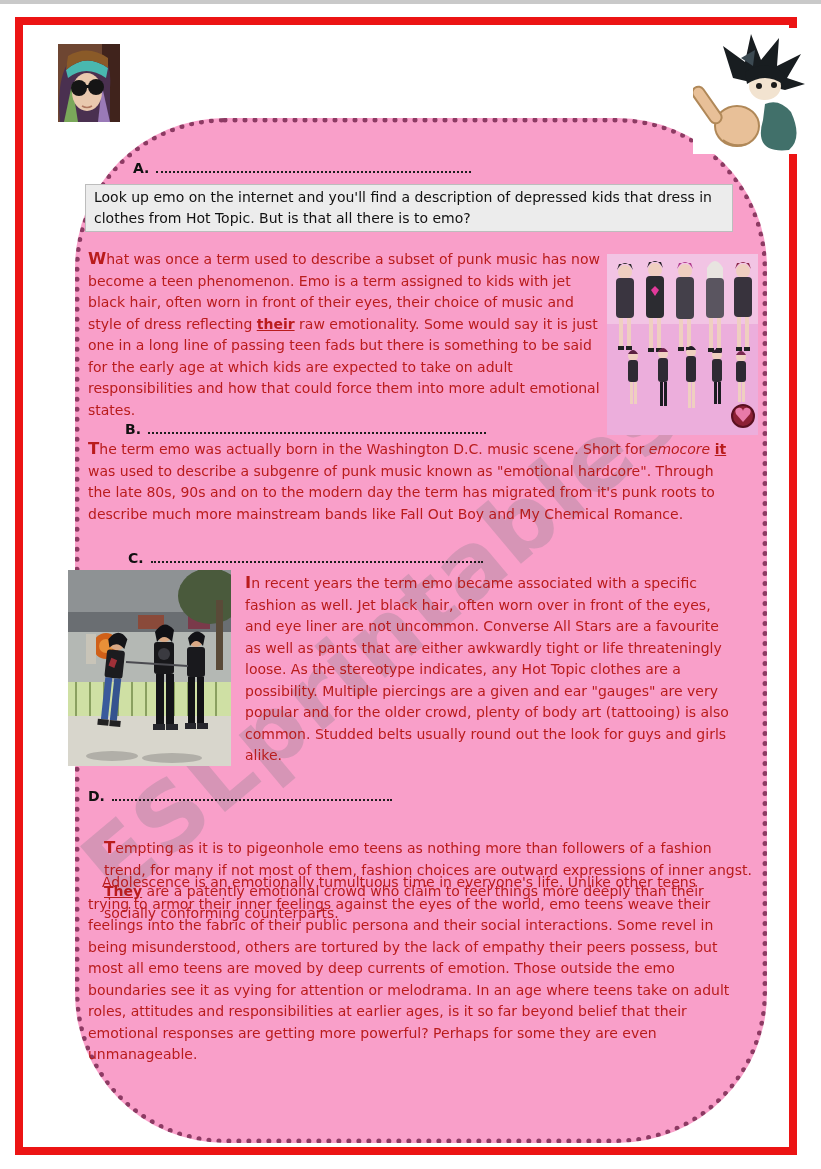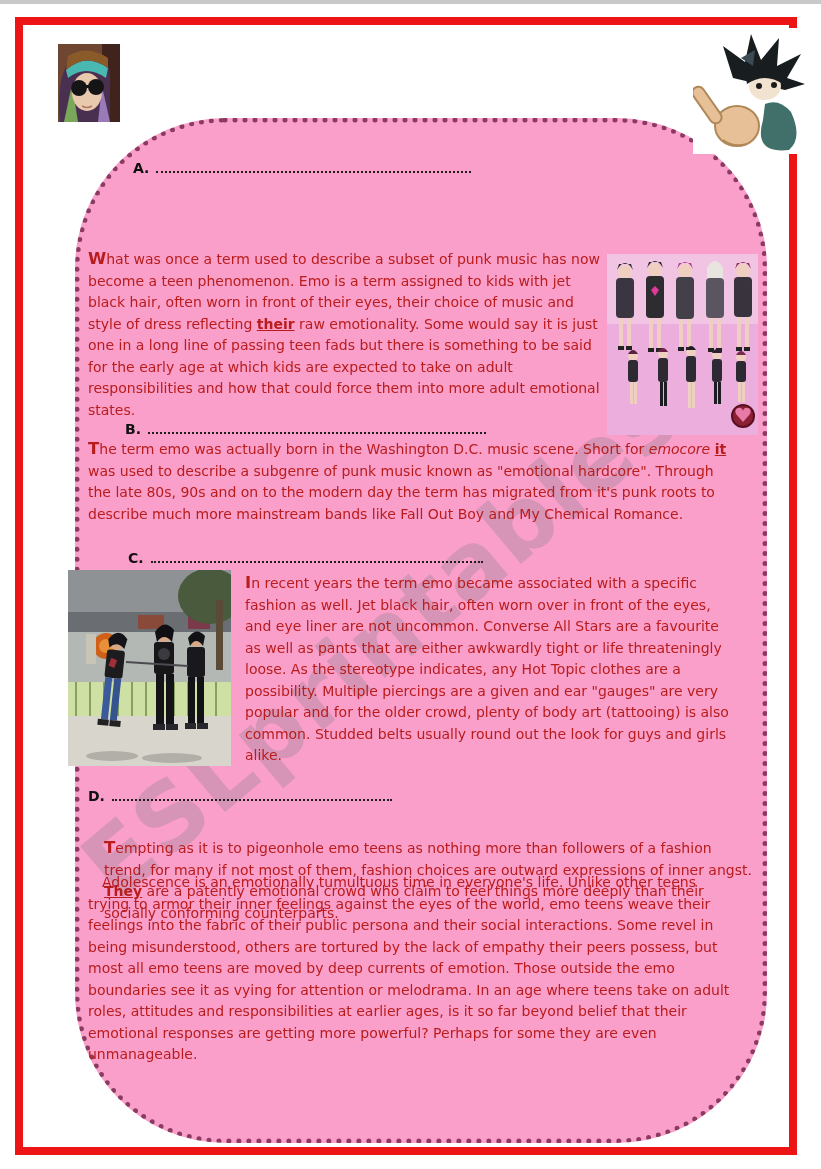--- a/index.html
+++ b/index.html
@@ -84,20 +84,23 @@
     </svg>
   </div>
 
   <div class="blob"></div>
 
   <div class="watermark">ESLprintables.c</div>
 
   <div class="sec-label label-a">
     <span>A.</span><span class="dotline"></span>
   </div>
+  <div class="quote-box">
+    <span>Look up emo on the internet and you'll find a description of depressed kids that dress in clothes from Hot Topic. But is that all there is to emo?</span>
+  </div>
 
   <p class="txt para-w">
     <span class="lead">W</span><span>hat was once a term used to describe a subset of punk music has now become a teen phenomenon. Emo is a term assigned to kids with jet black hair, often worn in front of their eyes, their choice of music and style of dress reflecting </span><span class="bu">their</span><span> raw emotionality. Some would say it is just one in a long line of passing teen fads but there is something to be said for the early age at which kids are expected to take on adult responsibilities and how that could force them into more adult emotional states.</span>
   </p>
 
   <div class="photo photo-dolls">
     <svg width="151" height="181" viewBox="0 0 151 181">
       <rect width="151" height="181" fill="#ECAEDC"></rect>
       <rect width="151" height="70" fill="#F2C4E4"></rect>
 

